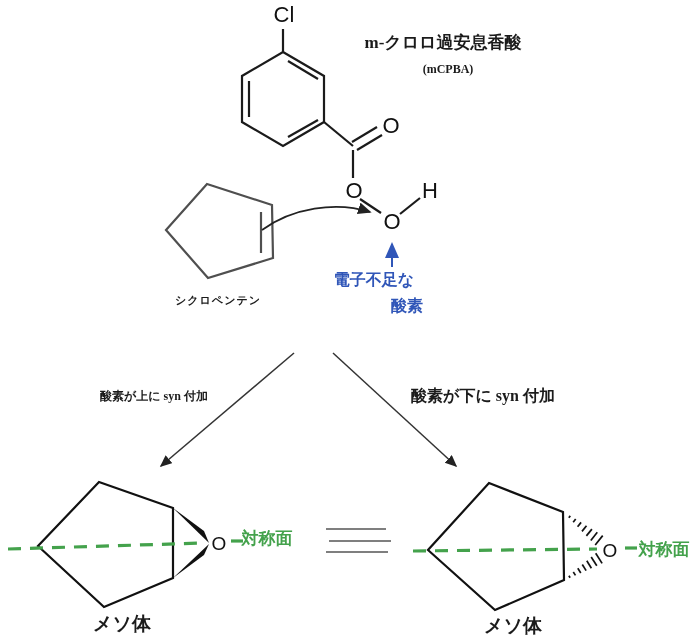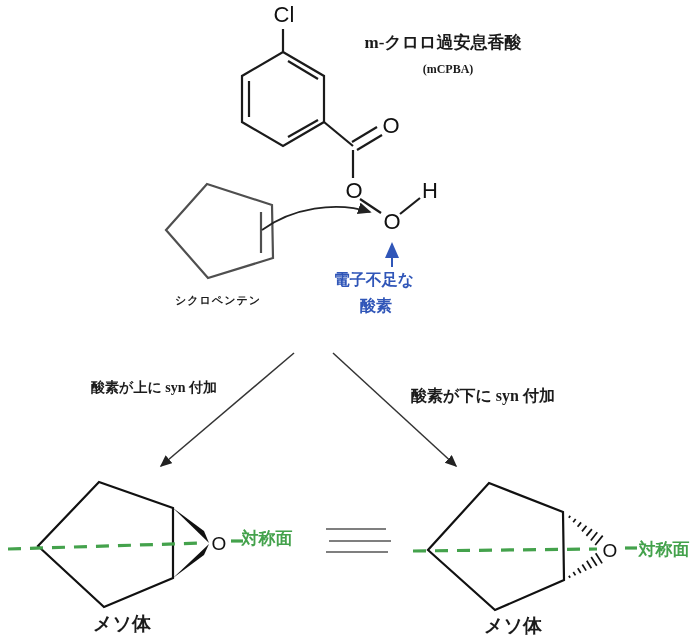--- a/index.html
+++ b/index.html
@@ -9,22 +9,22 @@
   }
   .canvas svg{position:absolute;left:0;top:0;}
   .label{
     position:absolute;transform:translate(-50%,-50%);
     white-space:nowrap;color:#1b1b1b;font-weight:600;
   }
   .lbl-mcpba-name{left:443px;top:42px;font-size:17px;}
   .lbl-mcpba-abbr{left:448px;top:69px;font-size:12px;}
   .lbl-cyclopentene{left:218px;top:300px;font-size:11px;letter-spacing:1px;}
   .lbl-enote1{left:374px;top:280px;font-size:16px;color:#3056b8;}
-  .lbl-enote2{left:376px;top:306px;font-size:16px;color:#3056b8;}
-  .lbl-path-left{left:154px;top:388px;font-size:14px;}
+  .lbl-enote2{left:407px;top:306px;font-size:16px;color:#3056b8;}
+  .lbl-path-left{left:154px;top:396px;font-size:12px;}
   .lbl-path-right{left:483px;top:396px;font-size:16px;text-align:center;}
   .lbl-sym-left{left:267px;top:538px;font-size:17px;color:#44a24c;}
   .lbl-sym-right{left:664px;top:549px;font-size:17px;color:#44a24c;}
   .lbl-identity{left:352px;top:575px;font-size:19px;color:#555555;font-weight:400;}
   .lbl-meso-left{left:122px;top:624px;font-size:19px;}
   .lbl-meso-right{left:513px;top:626px;font-size:19px;}
   .atom{
     font-family:"Liberation Sans","DejaVu Sans",sans-serif;
     font-size:19px;fill:#111;text-anchor:middle;dominant-baseline:central;
   }

